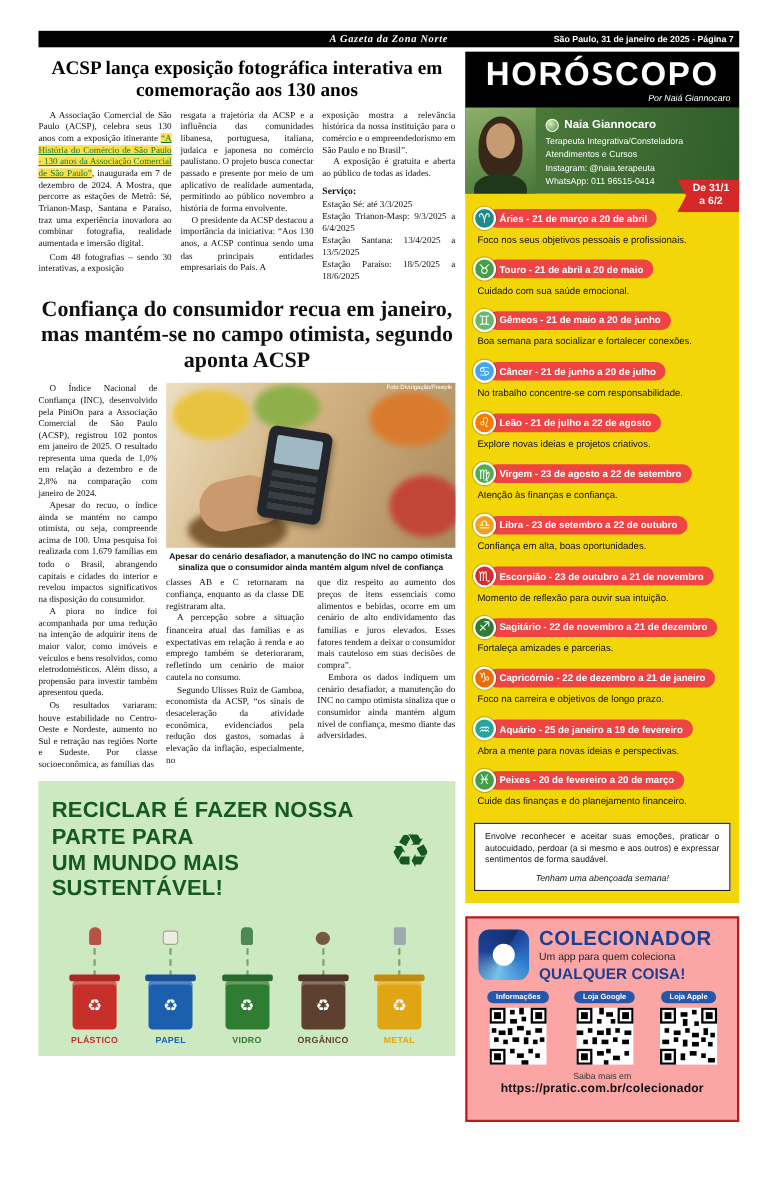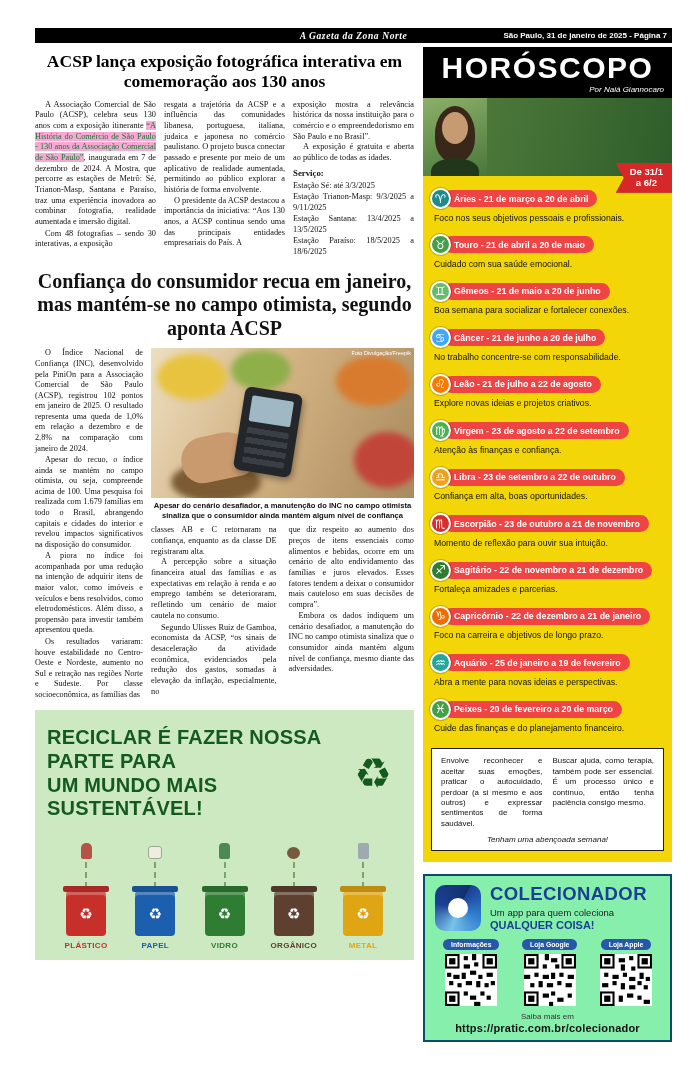--- a/index.html
+++ b/index.html
@@ -14,21 +14,21 @@
 
   .main{display:flex;gap:9px;}
   .left-col{width:379px;flex:none;}
   .right-col{width:249px;flex:none;}
 
   
   .a1-headline{font-size:17.5px;font-weight:bold;text-align:center;line-height:1.13;margin:5px 6px 8px;color:#000;}
   .cols3{display:flex;gap:8px;}
   .cols3 .col{flex:1;font-size:8.3px;line-height:1.29;text-align:justify;}
   p.ind{text-indent:10px;margin-bottom:1px;}
-  .greenlink{color:#0d7a33;background:#f9a8d4;cursor:pointer;}
+  .greenlink{color:#0d7a33;background:#fde047;text-decoration:underline;cursor:pointer;}
   .service{margin-top:4px;}
   .sv-title{font-weight:bold;font-size:8.8px;margin-bottom:2px;}
   .sv-line{font-size:8.3px;line-height:1.32;}
 
   
   .a2-headline{font-size:20px;font-weight:bold;text-align:center;line-height:1.18;margin:12px 2px 8px;}
   .a2body{display:flex;gap:8px;}
   .a2c1{width:108px;flex:none;font-size:8.2px;line-height:1.29;text-align:justify;}
   .a2right{flex:1;min-width:0;}
   .photo{position:relative;height:150px;overflow:hidden;background:linear-gradient(115deg,#ecdfc2 0%,#d3b282 45%,#a98a5e 100%);}
@@ -89,27 +89,27 @@
   .sign-pill{background:#ef4444;color:#fff;font-weight:bold;font-size:8.8px;border-radius:10px;padding:3.5px 9px 3.5px 11px;margin-left:-8px;white-space:nowrap;}
   .sign-text{font-size:8.7px;color:#111;margin:3.5px 0 0 4px;line-height:1.2;}
 
   .cure-box{background:#fff;border:1.5px solid #222;margin:1px 8px 5px;padding:7px 9px 6px;}
   .cure-title{font-weight:bold;font-size:14px;text-align:center;margin-bottom:5px;font-family:"Liberation Serif",serif;}
   .cure-cols{display:flex;gap:10px;font-size:7.9px;line-height:1.32;text-align:justify;}
   .cure-cols .ccol{flex:1;}
   .cure-footer{font-style:italic;font-size:8px;text-align:center;margin-top:6px;}
 
   
-  .collector-ad{margin-top:12px;border:2px solid #0c4a6e;background:#86efac;padding:9px 8px 6px;font-family:"Liberation Sans",sans-serif;text-align:center;}
+  .collector-ad{margin-top:12px;border:2px solid #b91c1c;background:#fca5a5;padding:9px 8px 22px;font-family:"Liberation Sans",sans-serif;text-align:center;}
   .ca-top{display:flex;align-items:center;gap:9px;text-align:left;margin-bottom:8px;padding:0 2px;}
   .ca-logo{width:46px;height:46px;flex:none;border-radius:10px;background:conic-gradient(from 30deg,#1c3f94,#2f7fd0,#79c3e8,#1c3f94 70%,#12306e);position:relative;}
   .ca-logo:after{content:"";position:absolute;inset:13px;border-radius:50%;background:#fff;}
   .ca-title{color:#1c3f94;font-weight:bold;font-size:18.5px;letter-spacing:.4px;line-height:1;}
   .ca-sub{font-size:9.5px;color:#222;margin-top:3px;}
-  .ca-sub2{color:#1c3f94;font-weight:bold;font-size:11px;margin-top:1px;}
+  .ca-sub2{color:#1c3f94;font-weight:bold;font-size:14px;margin-top:1px;}
   .ca-qrs{display:flex;justify-content:space-between;padding:0 10px;margin-bottom:6px;}
   .ca-qr-col{display:flex;flex-direction:column;align-items:center;gap:4px;}
   .ca-qr-label{background:#2757a8;color:#fff;font-size:6.8px;font-weight:bold;padding:2px 8px;border-radius:8px;white-space:nowrap;}
   .qr{width:52px;height:52px;}
   .ca-foot1{font-size:8px;color:#333;margin-bottom:1px;}
   .ca-foot2{font-size:11px;font-weight:bold;color:#111;letter-spacing:.2px;cursor:pointer;}
 </style>
 </head>
 <body>
 
@@ -124,30 +124,30 @@
     <div class="left-col">
 
       <div>
         <h1 class="a1-headline">ACSP lança exposição fotográfica interativa em comemoração aos 130 anos</h1>
         <div class="cols3">
           <div class="col">
             <p class="ind"><span>A Associação Comercial de São Paulo (ACSP), celebra seus 130 anos com a exposição itinerante </span><a class="greenlink">“A História do Comércio de São Paulo - 130 anos da Associação Comercial de São Paulo”</a><span>, inaugurada em 7 de dezembro de 2024. A Mostra, que percorre as estações de Metrô: Sé, Trianon-Masp, Santana e Paraíso, traz uma experiência inovadora ao combinar fotografia, realidade aumentada e imersão digital.</span></p>
             <p class="ind">Com 48 fotografias – sendo 30 interativas, a exposição</p>
           </div>
           <div class="col">
-            <p>resgata a trajetória da ACSP e a influência das comunidades libanesa, portuguesa, italiana, judaica e japonesa no comércio paulistano. O projeto busca conectar passado e presente por meio de um aplicativo de realidade aumentada, permitindo ao público explorar a história de forma envolvente.</p>
+            <p>resgata a trajetória da ACSP e a influência das comunidades libanesa, portuguesa, italiana, judaica e japonesa no comércio paulistano. O projeto busca conectar passado e presente por meio de um aplicativo de realidade aumentada, permitindo ao público novembro a história de forma envolvente.</p>
             <p class="ind">O presidente da ACSP destacou a importância da iniciativa: “Aos 130 anos, a ACSP continua sendo uma das principais entidades empresariais do País. A</p>
           </div>
           <div class="col">
             <p>exposição mostra a relevância histórica da nossa instituição para o comércio e o empreendedorismo em São Paulo e no Brasil”.</p>
             <p class="ind">A exposição é gratuita e aberta ao público de todas as idades.</p>
             <div class="service">
               <div class="sv-title">Serviço:</div>
               <div class="sv-line">Estação Sé: até 3/3/2025</div>
-              <div class="sv-line">Estação Trianon-Masp: 9/3/2025 a 9/11/2025</div>
+              <div class="sv-line">Estação Trianon-Masp: 9/3/2025 a 6/4/2025</div>
               <div class="sv-line">Estação Santana: 13/4/2025 a 13/5/2025</div>
               <div class="sv-line">Estação Paraíso: 18/5/2025 a 18/6/2025</div>
             </div>
           </div>
         </div>
       </div>
 
       <div>
         <h1 class="a2-headline">Confiança do consumidor recua em janeiro, mas mantém-se no campo otimista, segundo aponta ACSP</h1>
         <div class="a2body">
@@ -245,20 +245,30 @@
         <div class="h-header">
           <div class="h-title">HORÓSCOPO</div>
           <div class="h-byline">Por Naiá Giannocaro</div>
         </div>
         <div class="h-profile">
           <div class="h-photo">
             <span class="h-hair"></span>
             <span class="h-face"></span>
             <span class="h-body"></span>
           </div>
+          <div class="h-info">
+            <div class="h-name">
+                <span class="h-logo"></span>
+                <span>Naia Giannocaro</span>
+              </div>
+            <div>Terapeuta Integrativa/Consteladora</div>
+            <div>Atendimentos e Cursos</div>
+            <div>Instagram: @naia.terapeuta</div>
+            <div>WhatsApp: 011 96515-0414</div>
+          </div>
         </div>
         <div class="h-badge">
           <span>De 31/1</span>
           <span>a 6/2</span>
         </div>
 
         <div class="signs">
           <div class="sign">
             <div class="sign-row">
                 <span class="sign-icon" style="background-color: rgb(31, 138, 138);">♈</span>
@@ -341,21 +351,20 @@
                 <span class="sign-icon" style="background-color: rgb(67, 160, 71);">♓</span>
                 <span class="sign-pill">Peixes - 20 de fevereiro a 20 de março</span>
               </div>
             <div class="sign-text">Cuide das finanças e do planejamento financeiro.</div>
           </div>
         </div>
 
         <div class="cure-box">
           <div class="cure-cols">
             <div class="ccol">Envolve reconhecer e aceitar suas emoções, praticar o autocuidado, perdoar (a si mesmo e aos outros) e expressar sentimentos de forma saudável.</div>
-            <div class="ccol">Buscar ajuda, como terapia, também pode ser essencial. É um processo único e contínuo, então tenha paciência consigo mesmo.</div>
           </div>
           <div class="cure-footer">Tenham uma abençoada semana!</div>
         </div>
       </div>
 
       <div class="collector-ad">
         <div class="ca-top">
           <span class="ca-logo"></span>
           <div>
             <div class="ca-title">COLECIONADOR</div>

